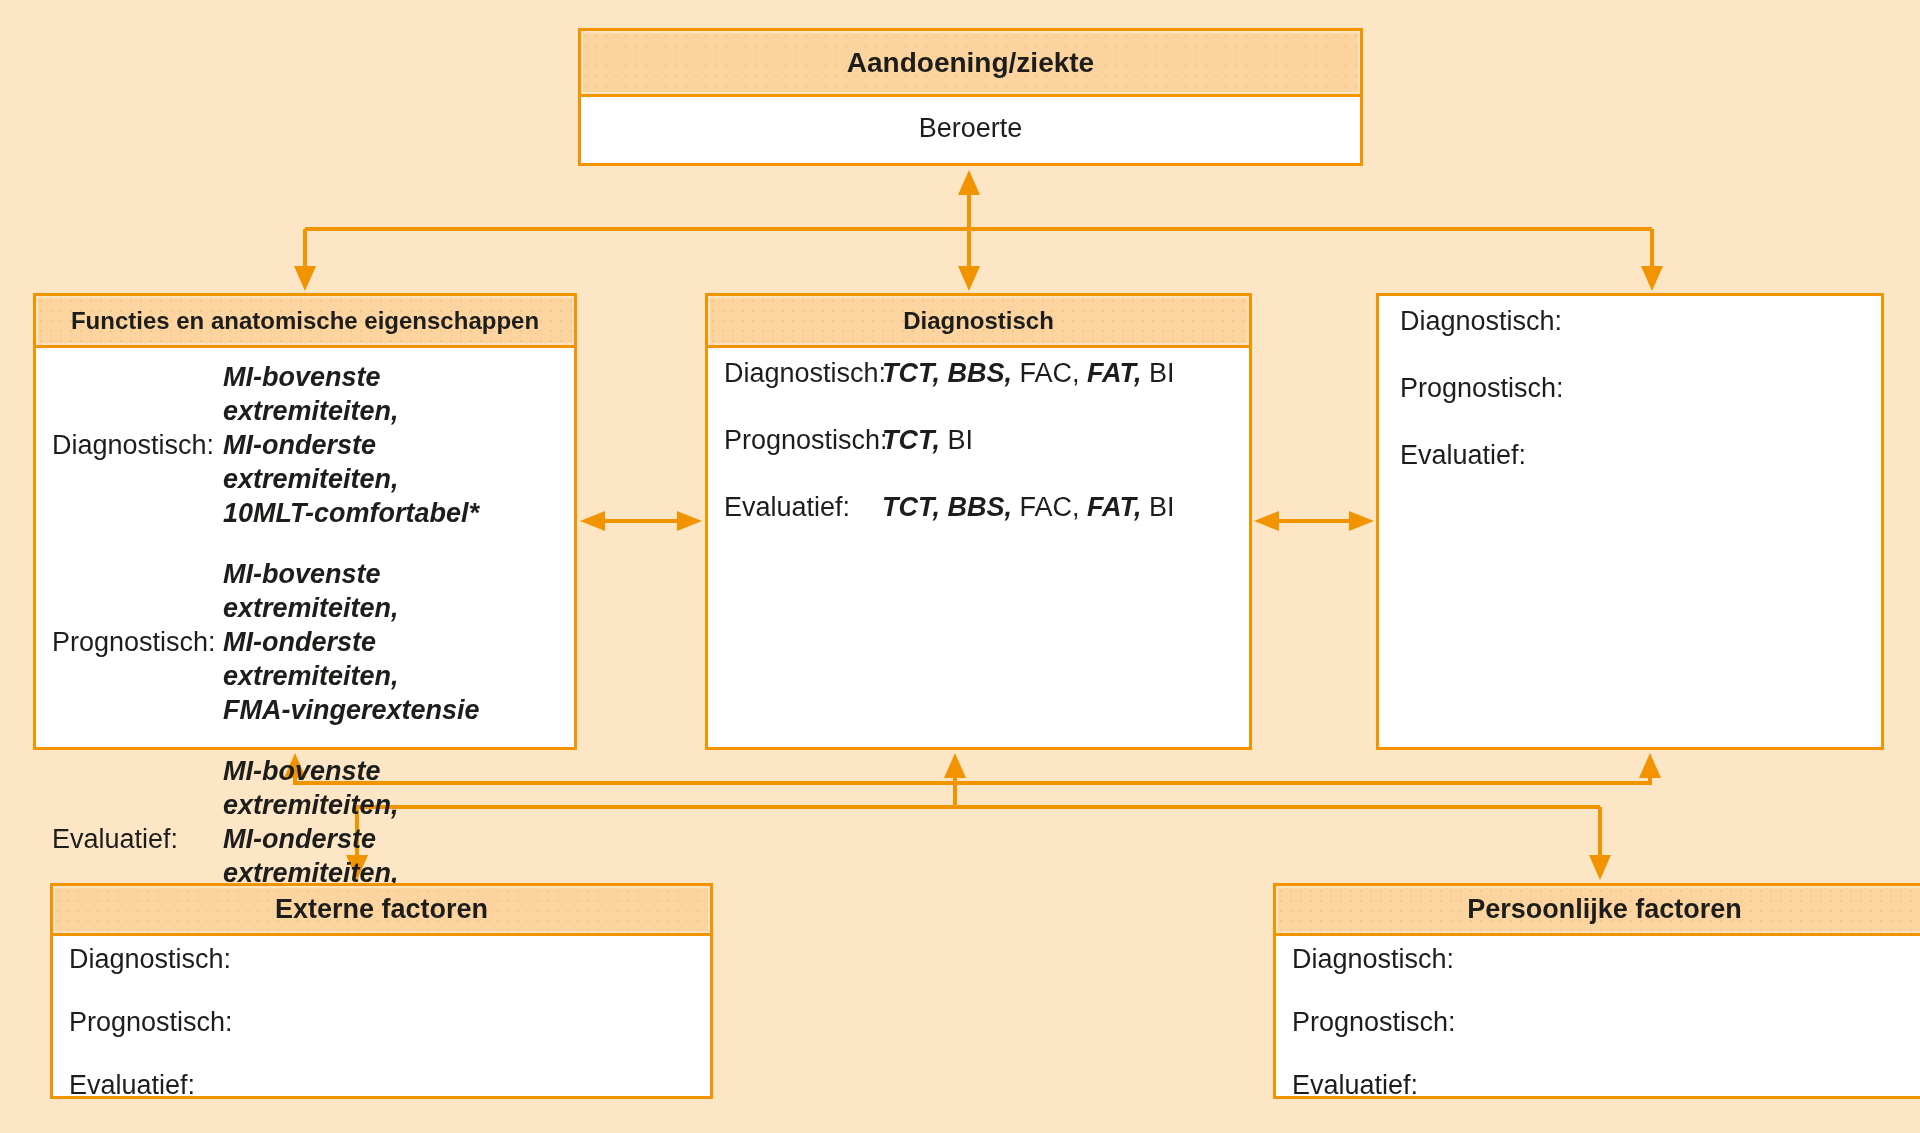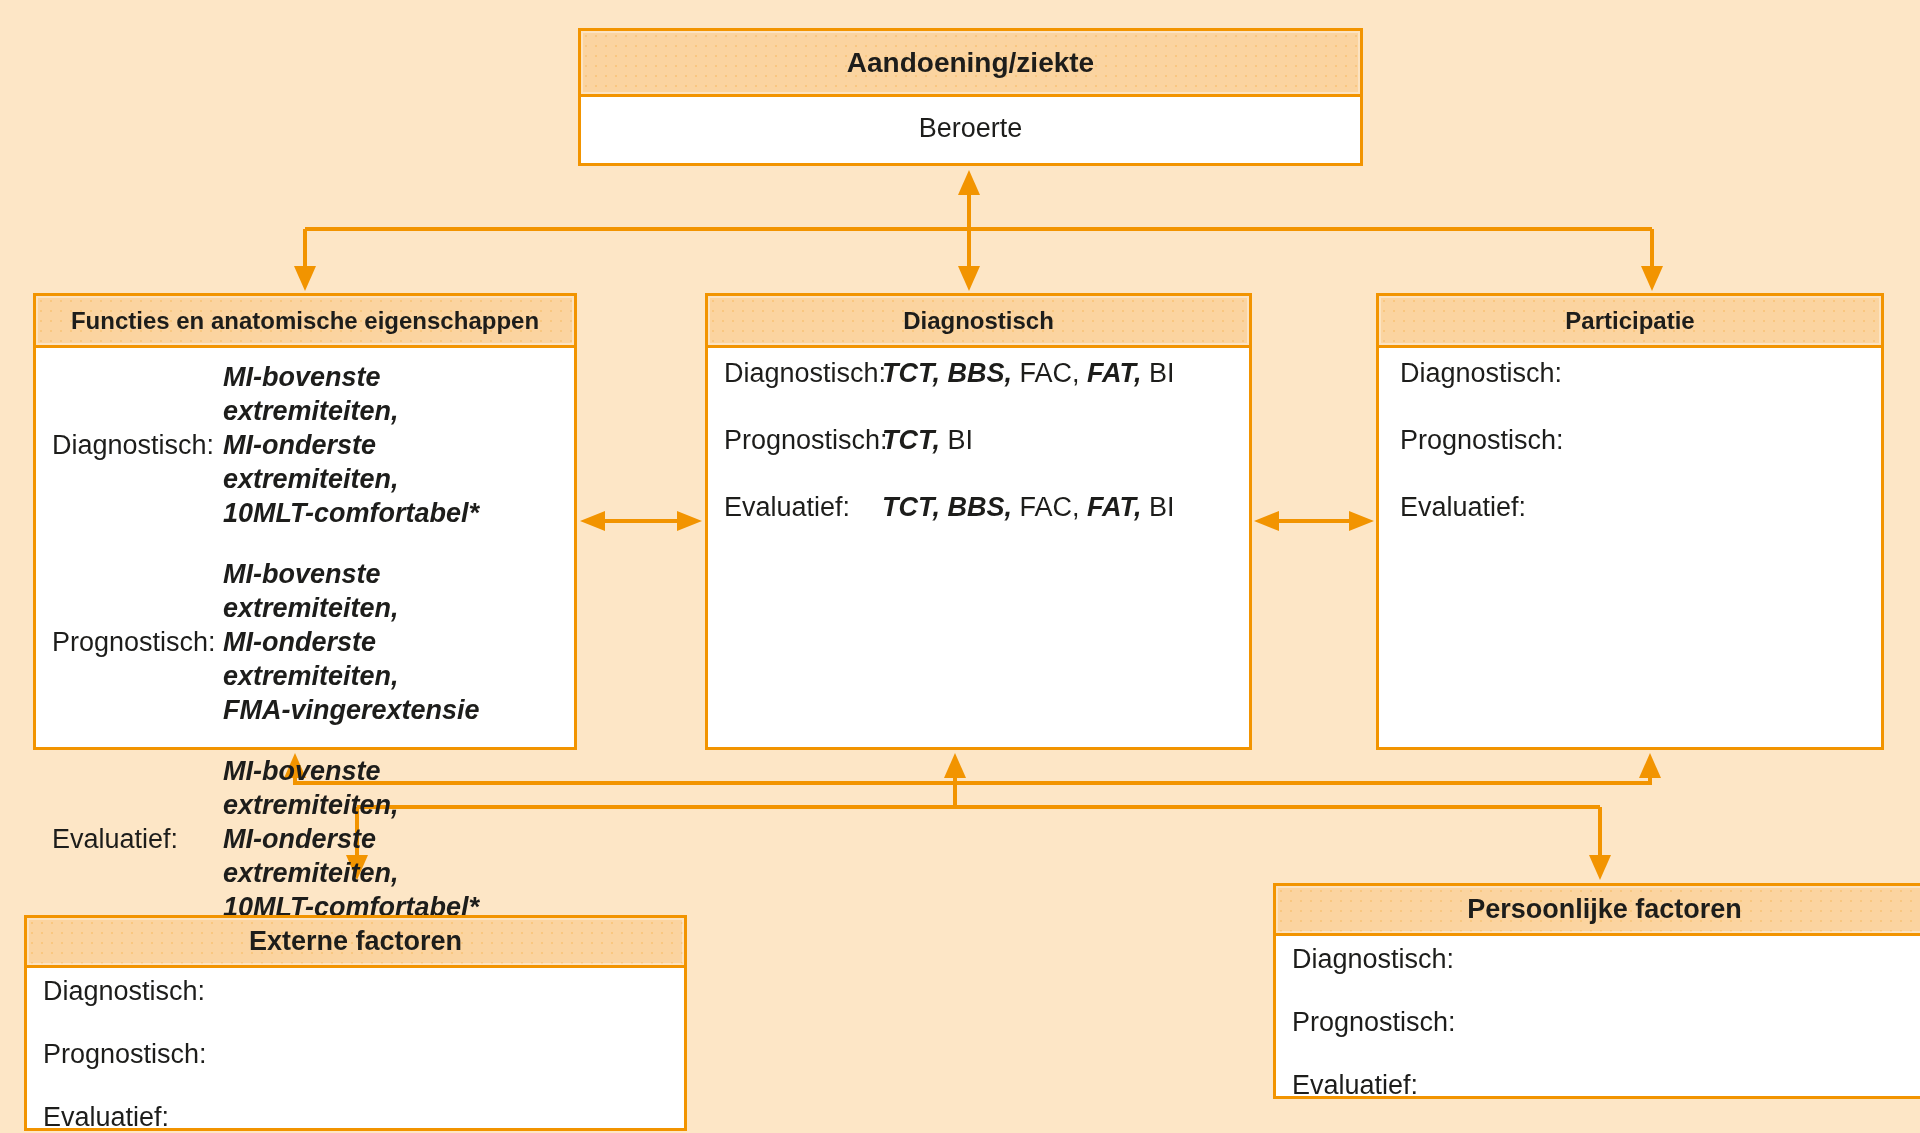--- a/index.html
+++ b/index.html
@@ -56,21 +56,21 @@
   .box.mid .row{margin-bottom:33px;}
   .box.mid .lbl{width:158px;}
   .box.right{left:1376px;width:508px;}
   .box.right .row{margin-bottom:33px;}
   .box.right .bd{padding-left:21px;}
   
   .box.bottom{top:883px;height:216px;}
   .box.bottom .hd{height:50px;font-size:27px;}
   .box.bottom .bd{padding-top:6px;}
   .box.bottom .row{margin-bottom:29px;}
-  .box.bleft{left:24px;width:663px;margin-top:32px;}
+  .box.bleft{left:50px;width:663px;}
   .box.bright{left:1233px;width:663px;margin-left:40px;}
 </style>
 </head>
 <body>
 
 <div class="canvas">
 
   <svg class="connectors" width="1920" height="1133" viewBox="0 0 1920 1133">
 
     <path d="M969 193 V268"></path>
@@ -152,23 +152,20 @@
         <span class="val"><span class="i">TCT,</span><span class="n"> BI</span></span>
       </div>
       <div class="row">
         <span class="lbl">Evaluatief:</span>
         <span class="val"><span class="i">TCT, BBS,</span><span class="n"> FAC, </span><span class="i">FAT,</span><span class="n"> BI</span></span>
       </div>
     </div>
   </div>
 
   <div class="box rowbox right">
-    <div class="hd">
-      <span>Participatie</span>
-    </div>
     <div class="bd">
       <div class="row">
         <span class="lbl">Diagnostisch:</span>
       </div>
       <div class="row">
         <span class="lbl">Prognostisch:</span>
       </div>
       <div class="row">
         <span class="lbl">Evaluatief:</span>
       </div>

